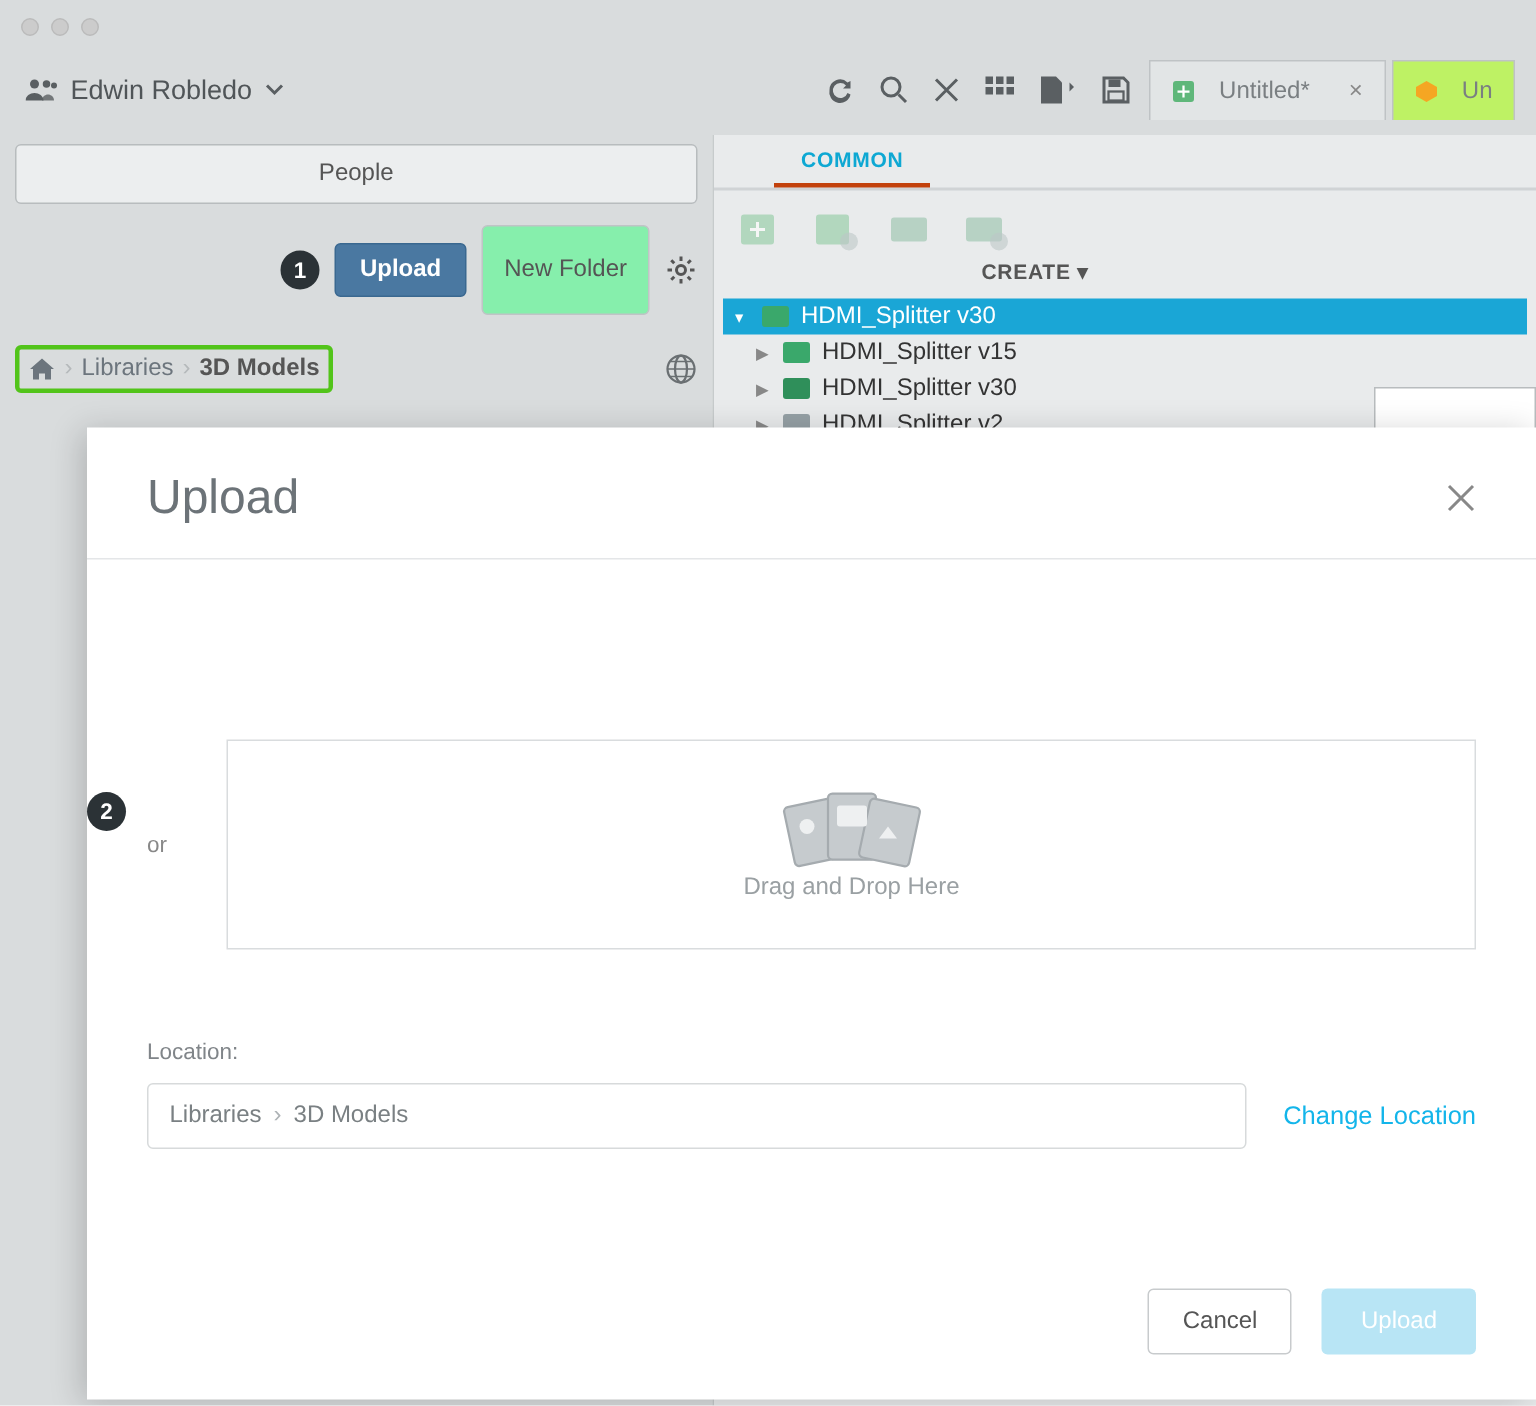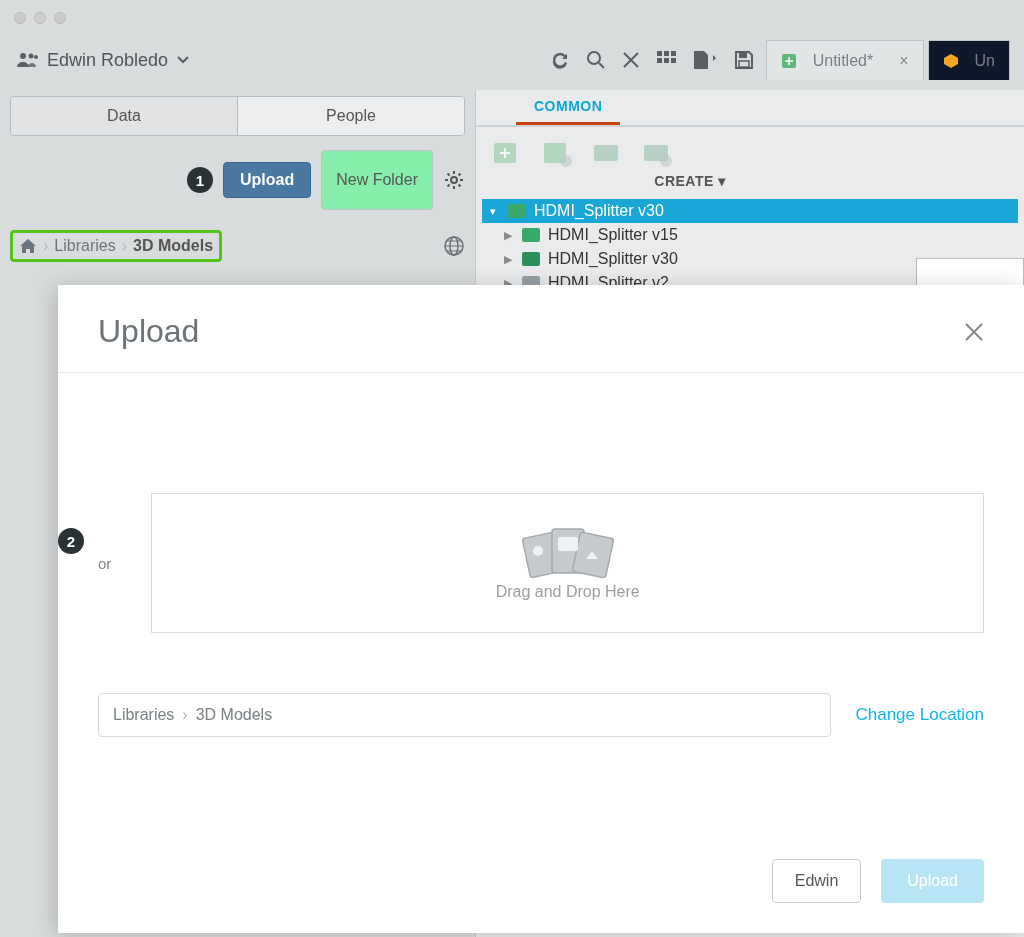--- a/index.html
+++ b/index.html
@@ -14,21 +14,21 @@
   .user-chip { display: flex; align-items: center; gap: 8px; color: #505558; font-size: 18px; font-weight: 500; cursor: pointer; }
   .people-icon { display: inline-flex; }
   .spacer { flex: 1; }
   .toolbar-icons { display: flex; align-items: center; gap: 16px; color: #5a5f62; }
   .tool-btn { background: none; border: none; cursor: pointer; color: #5a5f62; display: flex; align-items: center; }
 
   .tab-strip { display: flex; align-items: stretch; margin-left: 12px; }
   .tab { display: flex; align-items: center; gap: 16px; padding: 0 14px; height: 40px; font-size: 16px; color: #7a7f82; border: 1px solid #bfc3c5; border-bottom: none; background: #e2e5e6; margin-right: 4px; position: relative; }
   .tab .close { margin-left: 10px; font-size: 16px; color: #888; cursor: pointer; }
   .tab-icon { width:16px; height:16px; display:inline-block; }
-  .tab-cut { background:#0f172a; }
+  .tab-cut { background:#bef264; }
 
   
   .main { display: flex; height: calc(100% - 90px); }
   .left-pane { width: 475px; padding: 6px 10px; }
   .right-pane { flex: 1; padding: 0; background: #e9ebec; border-left: 1px solid #c7cbcc; }
 
   
   .seg-tabs { display: flex; border: 1px solid #b8bcbe; border-radius: 4px; overflow: hidden; }
   .seg-tab { flex:1; text-align:center; padding: 10px 0; font-size: 16px; color:#555; cursor:pointer; background:#eceeef; }
   .seg-tab.active { background:#e1e3e4; }
@@ -177,21 +177,20 @@
       </span>
       <span>Un</span>
     </div>
   </div>
 </div>
 
 <div class="main">
 
   <div class="left-pane">
     <div class="seg-tabs">
-      <div class="seg-tab active">Data</div>
       <div class="seg-tab">People</div>
     </div>
 
     <div class="action-row">
       <div class="callout">1</div>
       <button class="upload-btn">Upload</button>
       <button class="newfolder-btn">New Folder</button>
       <button class="gear-btn">
         <svg width="22" height="22" viewBox="0 0 22 22">
             <circle cx="11" cy="11" r="3" fill="none" stroke="#555" stroke-width="2"></circle>
@@ -328,28 +327,29 @@
               <circle cx="20" cy="26" r="5"></circle>
               <path d="M68 34l6-8 6 8z"></path>
             </g>
           </svg>
         </span>
         <span>Drag and Drop Here</span>
       </div>
     </div>
 
     <div class="location-block">
+      <div class="loc-label">Location:</div>
       <div class="loc-row">
         <div class="loc-path">
           <span>Libraries</span>
           <span style="color:#aeb3b6;">›</span>
           <span>3D Models</span>
         </div>
         <a class="change-loc">Change Location</a>
       </div>
     </div>
   </div>
 
   <div class="modal-footer">
-    <button class="cancel-btn">Edwin</button>
+    <button class="cancel-btn">Cancel</button>
     <button class="upload-dis" disabled="">Upload</button>
   </div>
 </div>
 
 </body></html>

